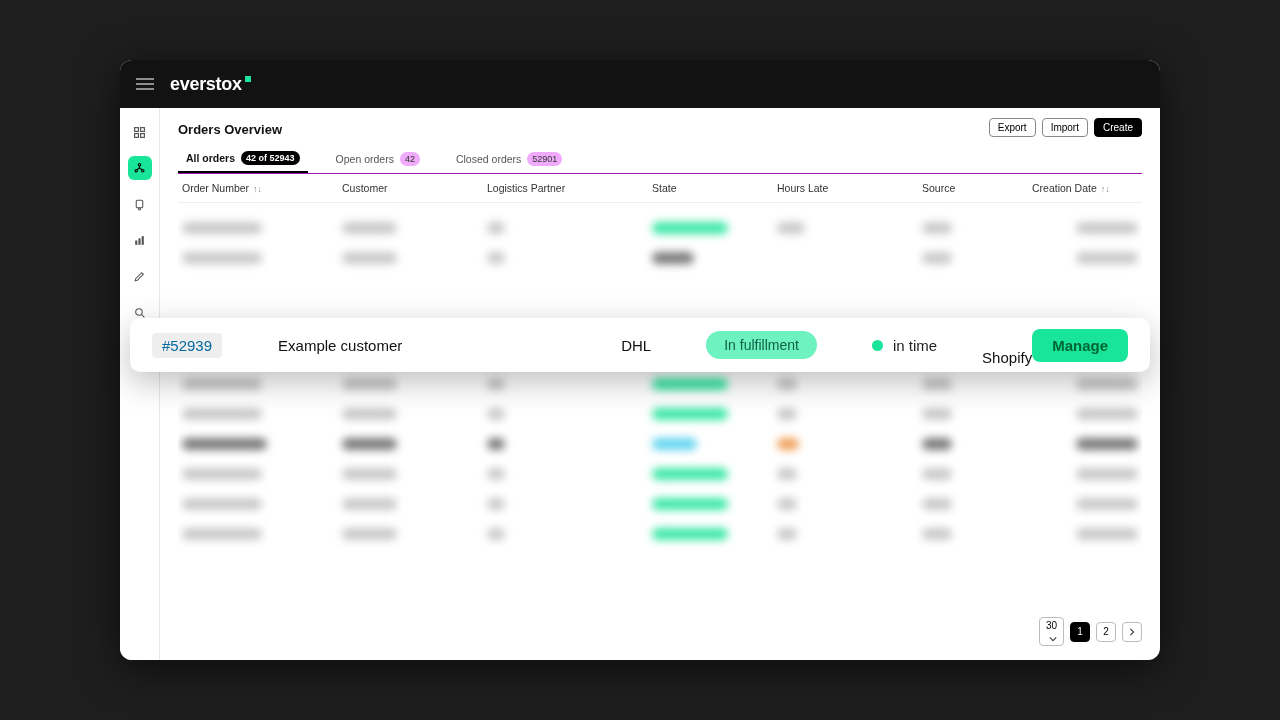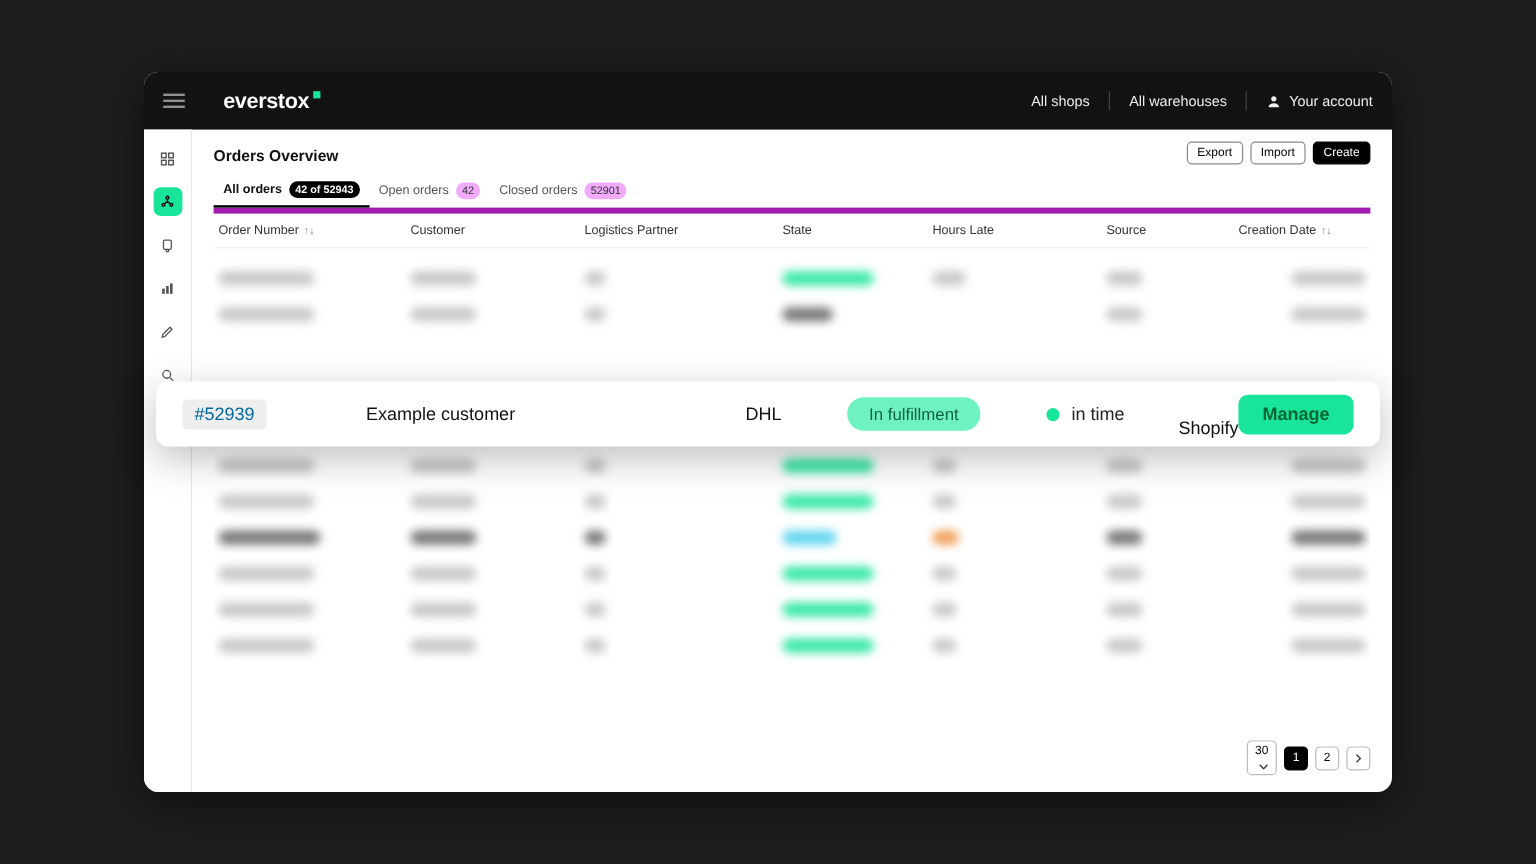--- a/index.html
+++ b/index.html
@@ -4,21 +4,21 @@
 <style>
   * { box-sizing: border-box; margin: 0; padding: 0; }
   html, body { width: 1280px; height: 720px; background: #1e1e1e; font-family: -apple-system, "Segoe UI", Arial, sans-serif; overflow: hidden; }
   .frame {
     position: absolute; left: 120px; top: 60px; width: 1040px; height: 600px;
     background: #fff; border-radius: 12px; overflow: hidden;
     box-shadow: 0 8px 40px rgba(0,0,0,0.6);
   }
   .topbar {
     height: 48px; background: #121212; display: flex; align-items: center;
-    padding: 0 16px; color: #fff; gap: 16px;
+    padding: 0 16px; color: #fff;
   }
   .hamburger { width: 18px; height: 12px; display: flex; flex-direction: column; justify-content: space-between; margin-right: 16px; cursor: pointer; }
   .hamburger div { height: 2px; background: #8e8e8e; width: 100%; }
   .brand { font-weight: 600; font-size: 18px; letter-spacing: -0.3px; display: flex; align-items: flex-start; }
   .brand-dot { width: 6px; height: 6px; background: #18e59a; margin-left: 3px; margin-top: 2px; }
   .topbar-right { margin-left: auto; display: flex; align-items: center; font-size: 12px; color: #eee; }
   .topbar-right .sep { width: 1px; height: 16px; background: #444; margin: 0 16px; }
   .acct { display: flex; align-items: center; gap: 6px; }
 
   .body { display: flex; height: calc(100% - 48px); }
@@ -27,21 +27,21 @@
   .side-icon.active { background: #18e59a; color: #0d0d0d; }
   .side-icon svg { width: 13px; height: 13px; }
 
   .content { flex: 1; padding: 10px 18px 18px 18px; position: relative; display:flex; flex-direction:column; }
   .page-header { display:flex; align-items:flex-end; margin-bottom: 8px; }
   .page-title { font-size: 13px; font-weight: 600; color: #111; }
   .page-actions { margin-left:auto; display:flex; gap:6px; }
   .btn-outline { font-size: 10px; padding: 3px 8px; border:1px solid #888; border-radius:4px; background:#fff; cursor:pointer; }
   .btn-dark { font-size: 10px; padding: 3px 8px; border:1px solid #000; border-radius:4px; background:#000; color:#fff; cursor:pointer; }
 
-  .tabs { display:flex; gap: 0; border-bottom:5px solid #a21caf; }
+  .tabs { display:flex; gap: 20px; border-bottom:1px solid #a21caf; }
   .tab { display:flex; align-items:center; gap:6px; font-size: 10.5px; padding: 6px 8px; color:#555; cursor:pointer; }
   .tab.active { color:#111; border-bottom: 2px solid #000; font-weight:600; }
   .tab-badge { font-size:9px; padding:2px 5px; border-radius:8px; background:#f0abfc; color:#333; }
   .tab.active .tab-badge { background:#000; color:#fff; }
 
   .thead { display:flex; align-items:center; padding: 8px 4px; border-bottom:1px solid #eee; font-size:10.5px; color:#333; font-weight:500; }
   .col-order { width: 160px; }
   .col-cust  { width: 145px; }
   .col-log   { width: 165px; }
   .col-state { width: 125px; }
@@ -64,21 +64,21 @@
   .page-btn { font-size:10px; border:1px solid #bbb; border-radius:4px; width:20px; height:20px; display:flex; align-items:center; justify-content:center; cursor:pointer; background:#fff; }
   .page-btn.active { background:#000; color:#fff; border-color:#000; }
 
   
   .float-row {
     position:absolute; left:130px; right:130px; top:318px; height:54px;
     background:#fff; border-radius:10px; box-shadow: 0 10px 32px rgba(0,0,0,0.25);
     display:flex; align-items:center; padding: 0 22px; z-index: 50;
   }
   .chip { background:#eee; border-radius:4px; padding:4px 10px; font-size:15px; font-weight:500; color:#0369a1; }
-  .fr-cust { margin-left: 83px; font-size:15px; font-weight:500; color:#111; }
+  .fr-cust { margin-left: 56px; font-size:15px; font-weight:500; color:#111; }
   .fr-log  { margin-left: auto; font-size:15px; font-weight:500; color:#111; }
   .state-pill { background:#6ef2bf; color:#0e634a; font-size:14px; font-weight:500; padding:6px 18px; border-radius:999px; margin-left:55px; }
   .timing { display:flex; align-items:center; gap:10px; margin-left:55px; font-size:15px; color:#222; }
   .timing-dot { width:11px; height:11px; border-radius:50%; background:#18e59a; }
   .fr-src { margin-left:45px; font-size:15px; font-weight:500; color:#111;margin-top:24px; }
   .manage-btn { background:#18e59a; color:#063; font-weight:600; font-size:15px; border:none; border-radius:8px; padding:8px 20px; cursor:pointer; }
 </style>
 </head>
 <body>
 
@@ -86,33 +86,20 @@
 
   <div class="topbar">
     <div class="hamburger">
         <div></div>
         <div></div>
         <div></div>
       </div>
     <div class="brand">
       <span>everstox</span>
       <span class="brand-dot"></span>
-    </div>
-    <div class="topbar-right">
-      <span>All shops</span>
-      <span class="sep"></span>
-      <span>All warehouses</span>
-      <span class="sep"></span>
-      <div class="acct">
-        <svg width="13" height="13" viewBox="0 0 24 24" fill="#eee">
-            <circle cx="12" cy="8" r="4"></circle>
-            <path d="M4 21c0-4 4-6 8-6s8 2 8 6"></path>
-          </svg>
-        <span>Your account</span>
-      </div>
     </div>
   </div>
 
   <div class="body">
 
     <div class="sidebar">
       <div class="side-icon">
         <svg viewBox="0 0 24 24" fill="none" stroke="#555" stroke-width="2.2">
             <rect x="3" y="3" width="7" height="7"></rect>
             <rect x="14" y="3" width="7" height="7"></rect>

